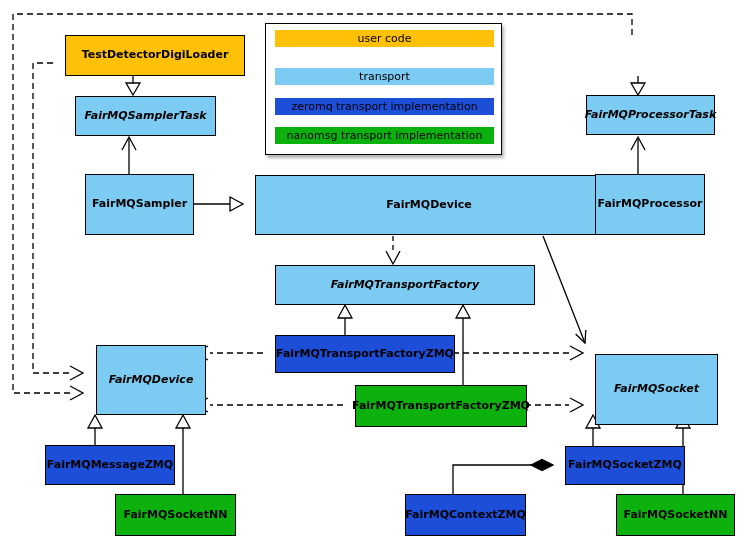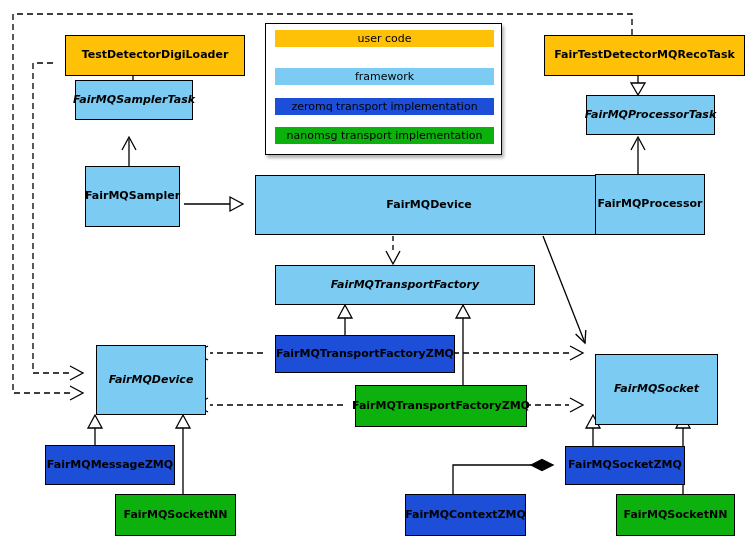--- a/index.html
+++ b/index.html
@@ -136,39 +136,38 @@
       <path d="M453,494 V465 H531"></path>
       <polygon points="531,465 542,459.5 553,465 542,470.5" fill="#000"></polygon>
     </g>
   </svg>
 
   <div id="legend">
     <div class="legend-bar c-user" style="top:6px">
         <span>user code</span>
       </div>
     <div class="legend-bar c-fw" style="top:44px">
-        <span>framework</span>
+        <span>transport</span>
       </div>
     <div class="legend-bar c-zmq" style="top:74px">
         <span>zeromq transport implementation</span>
       </div>
     <div class="legend-bar c-nn" style="top:103px">
         <span>nanomsg transport implementation</span>
       </div>
   </div>
 
   <div class="node c-user" style="left:53px;top:35px;width:180px;height:41px">TestDetectorDigiLoader</div>
 
-  <div class="node c-user" style="left:532px;top:35px;width:201px;height:41px">FairTestDetectorMQRecoTask</div>
 
-  <div class="node c-fw abstract" style="left:63px;top:80px;width:118px;height:40px">FairMQSamplerTask</div>
+  <div class="node c-fw abstract" style="left:63px;top:96px;width:141px;height:40px">FairMQSamplerTask</div>
 
   <div class="node c-fw abstract" style="left:574px;top:95px;width:129px;height:40px">FairMQProcessorTask</div>
 
-  <div class="node c-fw" style="left:73px;top:166px;width:95px;height:61px">FairMQSampler</div>
+  <div class="node c-fw" style="left:73px;top:174px;width:109px;height:61px">FairMQSampler</div>
 
   <div class="node c-fw" style="left:243px;top:175px;width:348px;height:60px">FairMQDevice</div>
 
   <div class="node c-fw" style="left:583px;top:174px;width:110px;height:61px">FairMQProcessor</div>
 
   <div class="node c-fw abstract" style="left:263px;top:265px;width:260px;height:40px">FairMQTransportFactory</div>
 
   <div class="node c-zmq" style="left:263px;top:335px;width:180px;height:38px">FairMQTransportFactoryZMQ</div>
 
   <div class="node c-nn" style="left:343px;top:385px;width:172px;height:42px">FairMQTransportFactoryZMQ</div>

